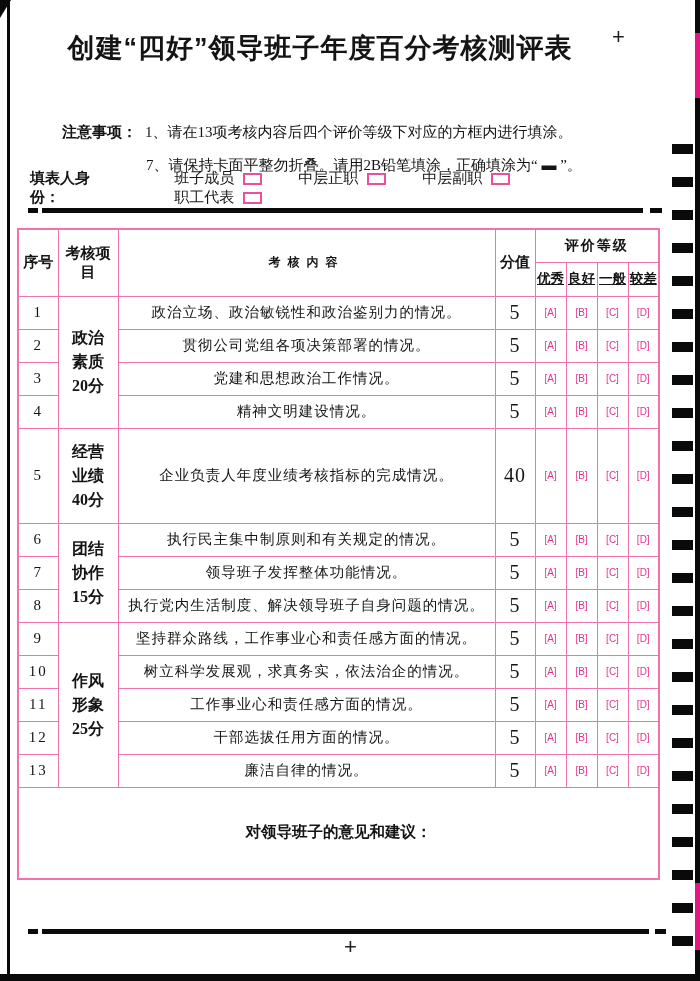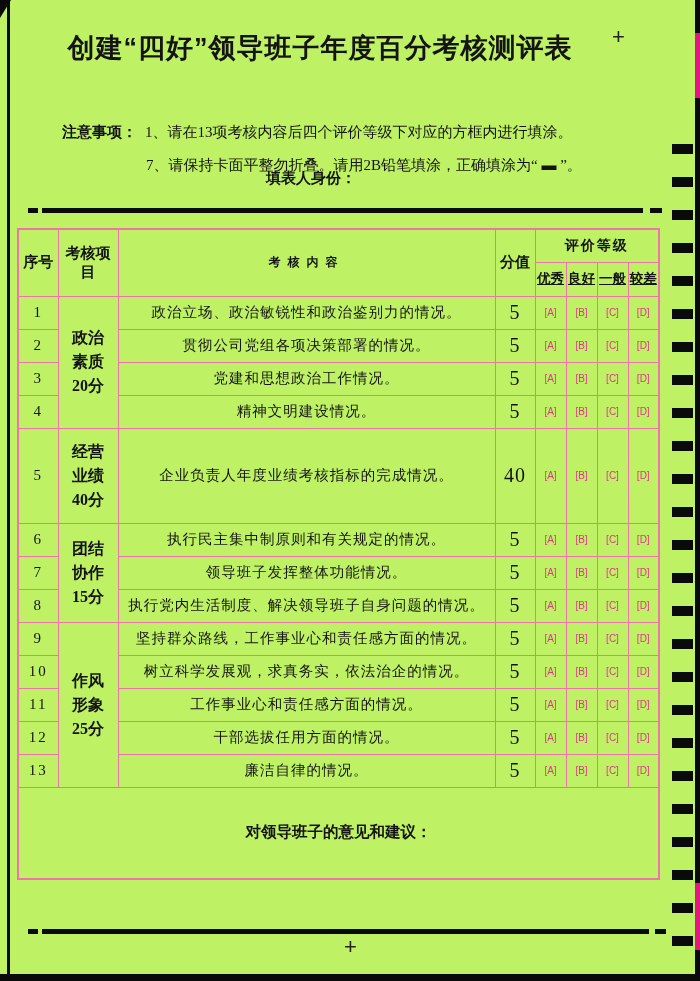--- a/index.html
+++ b/index.html
@@ -1,16 +1,16 @@
 <!DOCTYPE html>
 <html><head>
 <meta charset="utf-8">
 <style>
   html,body{margin:0;padding:0;background:#888;}
-  .page{position:relative;width:700px;height:981px;background:#bef264;margin:0 auto;
+  .page{position:relative;width:700px;height:981px;background:#ffffff;margin:0 auto;
         font-family:"Liberation Serif","DejaVu Serif",serif;color:#141414;overflow:hidden;}
 
   
   .edge-left{position:absolute;left:7px;top:0;width:3px;height:981px;background:#0a0a0a;}
   .edge-right{position:absolute;left:695px;top:0;width:5px;height:981px;background:#0a0a0a;}
   .edge-pink{position:absolute;left:695px;width:5px;background:#e61584;}
   .edge-pink.top{top:33px;height:65px;}
   .edge-pink.bottom{top:883px;height:67px;}
   .edge-bottom{position:absolute;left:0;top:974px;width:700px;height:7px;background:#0a0a0a;}
   .corner-fold{position:absolute;left:0;top:0;width:11px;height:18px;background:#0a0a0a;
@@ -23,21 +23,21 @@
   .plus{position:absolute;font-family:"Liberation Sans","DejaVu Sans",sans-serif;
         font-size:22px;font-weight:400;color:#222;}
   .plus.top{left:612px;top:24px;}
   .plus.bottom{left:344px;top:934px;}
 
   .notice{position:absolute;left:62px;top:116px;width:600px;font-size:15px;line-height:33px;}
   .notice-row{display:flex;}
   .notice-label{font-weight:bold;white-space:nowrap;margin-right:8px;}
   .notice-line2{margin-left:84px;}
 
-  .identity{position:absolute;left:30px;top:169px;width:620px;font-size:15px;display:flex;align-items:center;flex-direction:column;}
+  .identity{position:absolute;left:30px;top:169px;width:620px;font-size:15px;display:flex;align-items:center;}
   .identity-label{font-weight:bold;margin-right:58px;}
   .id-opt{display:inline-flex;align-items:center;margin-right:36px;white-space:nowrap;}
   .checkbox{display:inline-block;width:15px;height:8px;border:2px solid #ec4f9c;
             background:#fff;margin-left:9px;}
 
   
   .sync{position:absolute;height:5px;background:#0a0a0a;}
   .marks{position:absolute;left:672px;top:144px;width:21px;height:802px;
          background:repeating-linear-gradient(to bottom,#0a0a0a 0 10px,transparent 10px 33px);}
 
@@ -90,20 +90,33 @@
   <div class="notice">
     <div class="notice-row">
       <span class="notice-label">注意事项：</span>
       <span>1、请在13项考核内容后四个评价等级下对应的方框内进行填涂。</span>
     </div>
     <div class="notice-line2">7、请保持卡面平整勿折叠。请用2B铅笔填涂，正确填涂为“ ▬ ”。</div>
   </div>
 
   <div class="identity">
     <span class="identity-label">填表人身份：</span>
+    <span id="identity-options"><span class="id-opt">
+          <span>班子成员</span>
+          <span class="checkbox"></span>
+        </span><span class="id-opt">
+          <span>中层正职</span>
+          <span class="checkbox"></span>
+        </span><span class="id-opt">
+          <span>中层副职</span>
+          <span class="checkbox"></span>
+        </span><span class="id-opt">
+          <span>职工代表</span>
+          <span class="checkbox"></span>
+        </span></span>
   </div>
 
   <table class="form">
     <colgroup>
       <col style="width:40px">
         <col style="width:60px">
         <col style="width:377px">
       <col style="width:40px">
         <col style="width:31px">
         <col style="width:31px">

